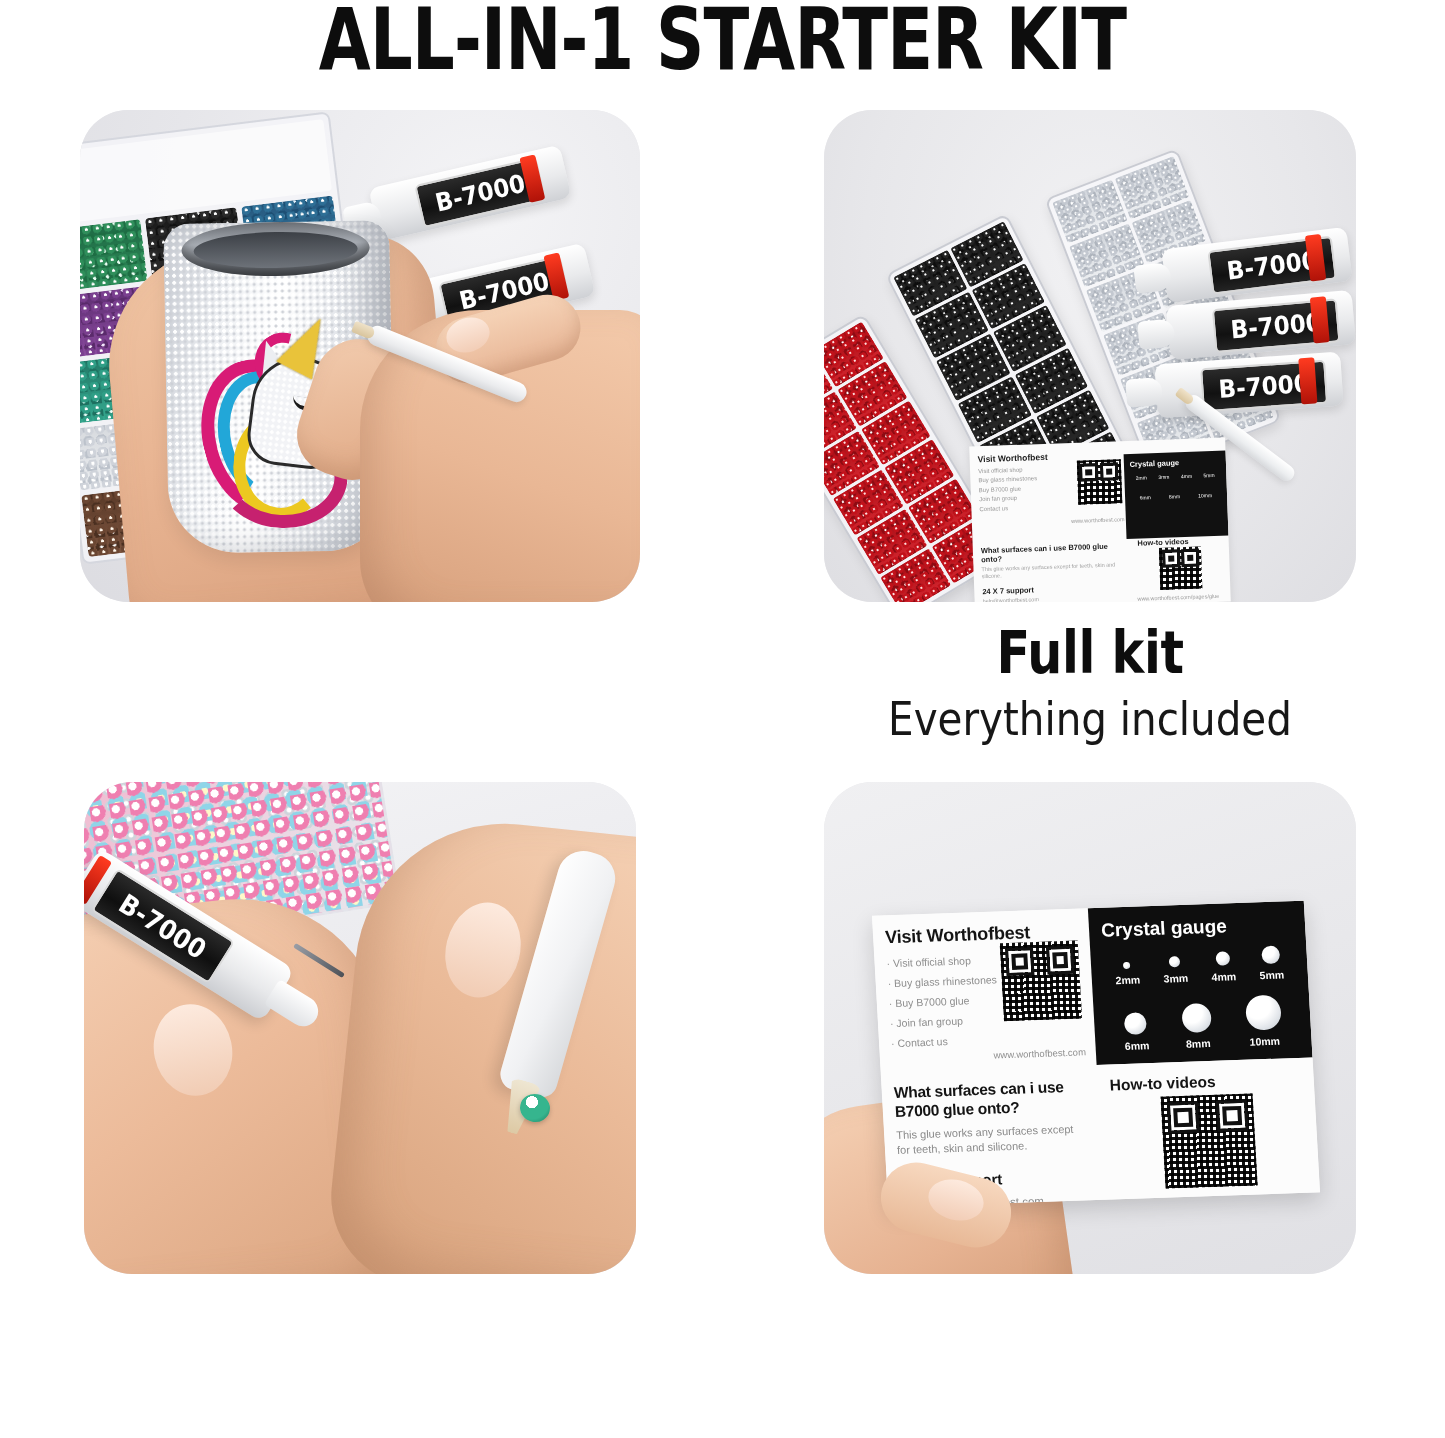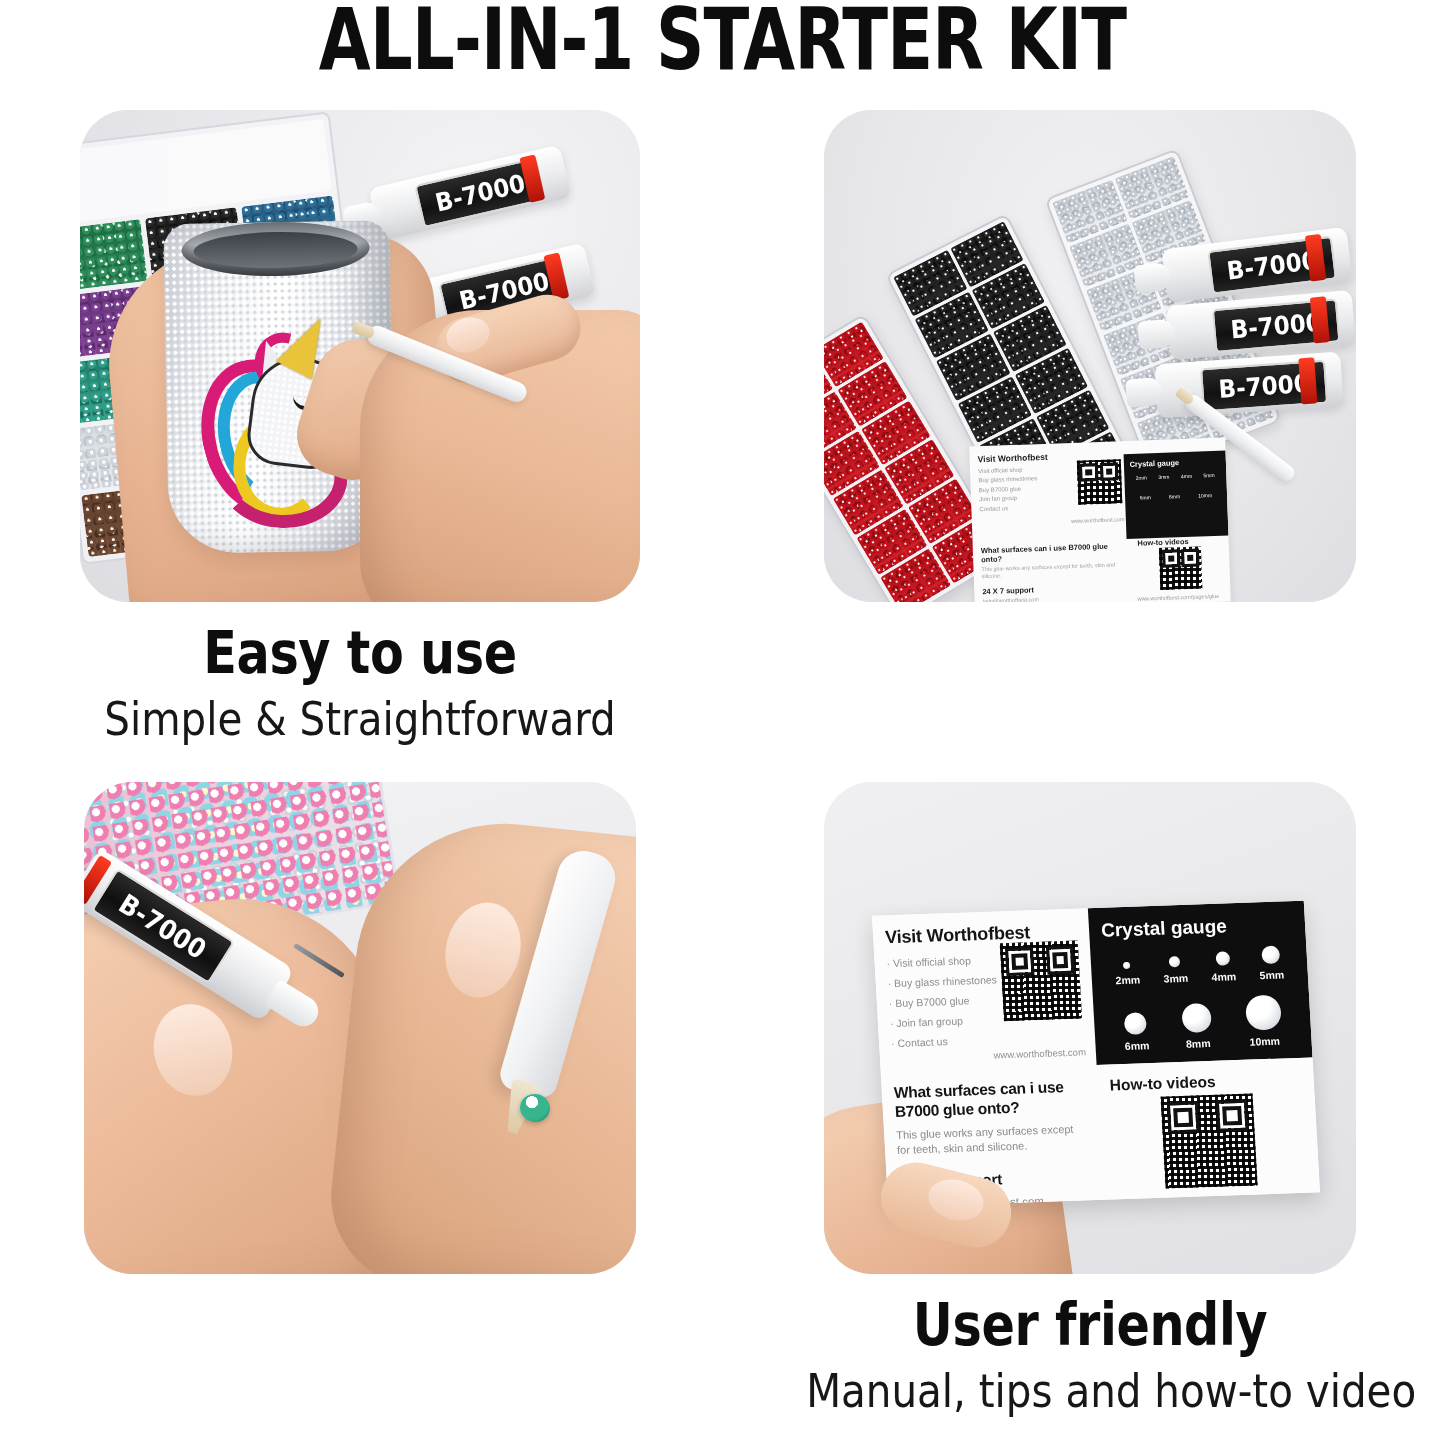--- a/index.html
+++ b/index.html
@@ -594,24 +594,20 @@
           <div class="uni-eye"></div>
           <div class="uni-horn"></div>
           <div class="mane-tuft-b"></div>
         </div>
       </div>
       <div class="p1-thumb"></div>
       <div class="p1-hand2"></div>
       <div class="p1-finger"></div>
       <div class="p1-nail"></div>
       <div class="p1-pen"></div>
-    </div>
-    <div class="caption">
-      <div class="cap-title">Easy to use</div>
-      <div class="cap-sub">Simple &amp; Straightforward</div>
     </div>
   </div>
 
   <div class="cell cell-tr">
     <div class="photo">
       <div class="p2-bg"></div>
 
       <div class="strip strip-red">
         <div class="col">
             <div class="sc sc-red"></div>
@@ -715,20 +711,24 @@
           <div class="mini-body">This glue works any surfaces except for teeth, skin and silicone.</div>
           <div class="mini-q" style="margin-top:6px;">24 X 7 support</div>
           <div class="mini-body">help@worthofbest.com</div>
         </div>
         <div style="position:absolute;right:0;bottom:0;width:38%;height:44%;padding:6px;box-sizing:border-box;">
           <div class="mini-q">How-to videos</div>
           <div class="qr" style="position:absolute;left:50%;transform:translateX(-50%);top:16px;width:42px;height:42px;"></div>
           <div class="mini-url" style="position:absolute;bottom:3px;left:4px;">www.worthofbest.com/pages/glue</div>
         </div>
       </div>
+    </div>
+    <div class="caption">
+      <div class="cap-title">Full kit</div>
+      <div class="cap-sub">Everything included</div>
     </div>
   </div>
 
   <div class="cell cell-bl">
     <div class="photo">
       <div class="p3-bg"></div>
       <div class="p3-tray"></div>
       <div class="p3-hand-l"></div>
       <div class="p3-hand-r"></div>
       <div class="p3-nail p3-nail-a"></div>
@@ -810,19 +810,15 @@
         <div class="card-q card-br">
           <div class="how-title">How-to videos</div>
           <div class="qr how-qr"></div>
           <div class="how-url">www.worthofbest.com/pages/glue</div>
         </div>
       </div>
 
       <div class="p4-thumb"></div>
       <div class="p4-thumbnail"></div>
     </div>
-    <div class="caption">
-      <div class="cap-title">User friendly</div>
-      <div class="cap-sub">Manual, tips and how-to video</div>
-    </div>
   </div>
 
 </div>
 
 </body></html>

